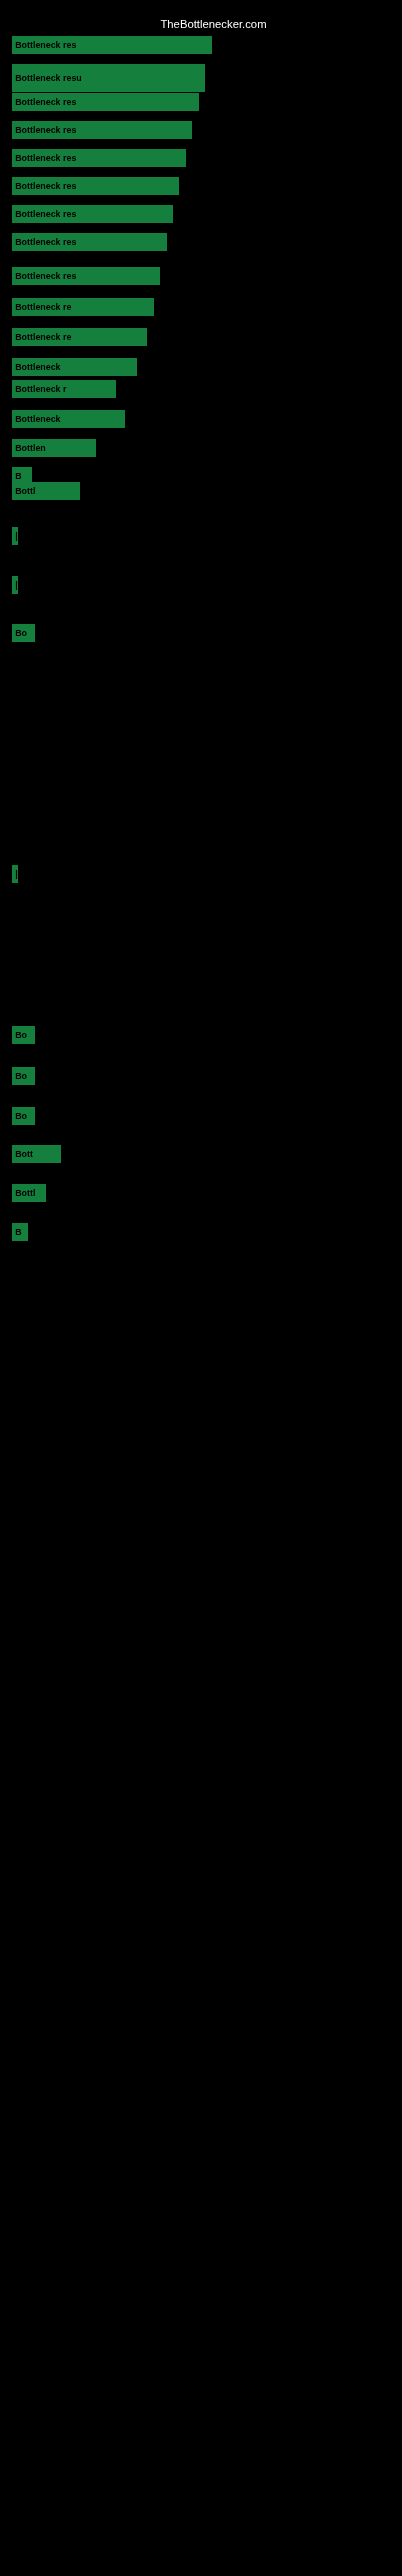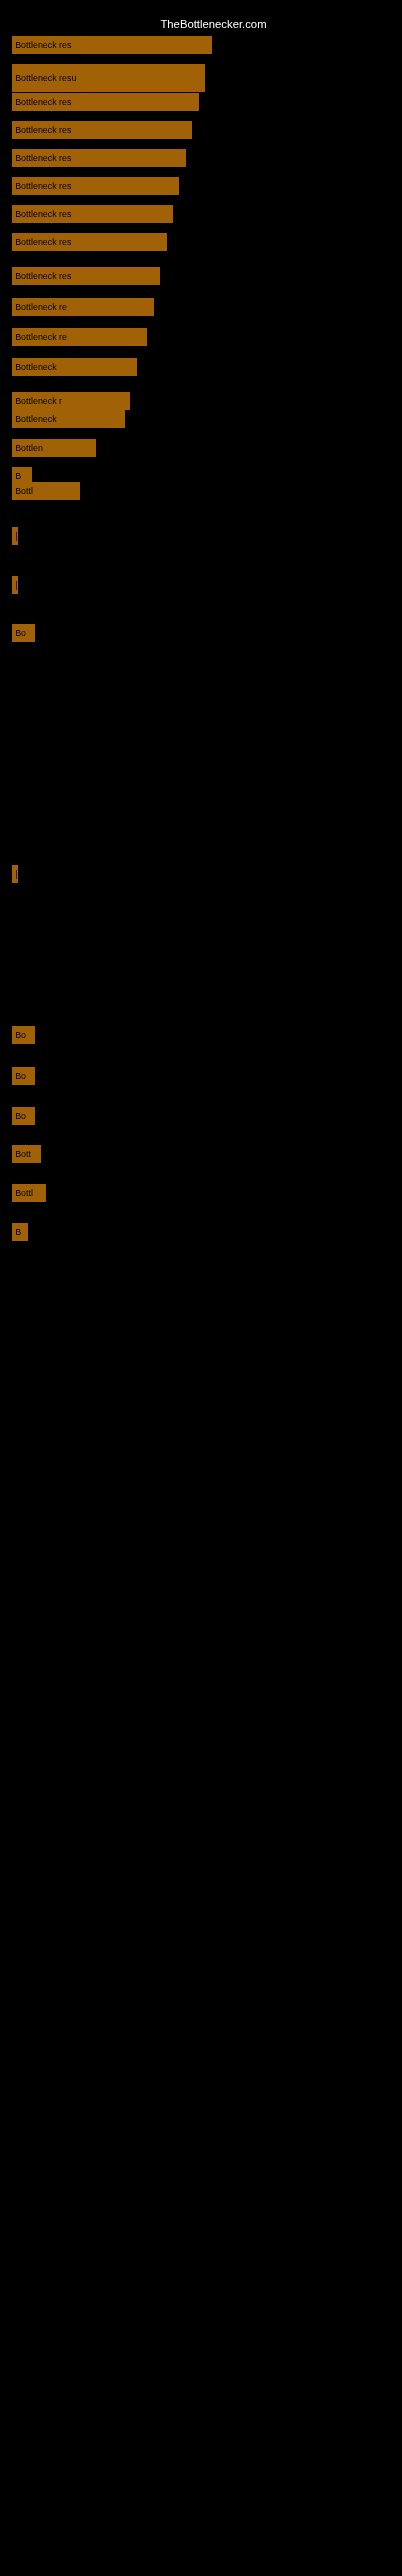--- a/index.html
+++ b/index.html
@@ -19,24 +19,24 @@
       top: 6.4px;
       left: 50%;
       transform: translateX(-50%);
       color: #ffffff;
       font-size: 11.3px;
       white-space: nowrap;
     }
     .bottleneck-bar {
       position: absolute;
       left: 0;
-      background-color: #a16207;
+      background-color: #15803d;
       color: #000000;
       font-size: 8.9px;
-      font-weight: normal;
+      font-weight: bold;
       padding: 1.6px 3.2px;
       white-space: nowrap;
       overflow: hidden;
       display: flex;
       align-items: center;
       height: 17.7px;
     }
   </style>
 </head>
 <body>
@@ -49,29 +49,29 @@
     <div class="bottleneck-bar" style="top: 81px; width: 187px; height: 17.7px;">Bottleneck res</div>
     <div class="bottleneck-bar" style="top: 109px; width: 180px; height: 17.7px;">Bottleneck res</div>
     <div class="bottleneck-bar" style="top: 137px; width: 174px; height: 17.7px;">Bottleneck res</div>
     <div class="bottleneck-bar" style="top: 165px; width: 167px; height: 17.7px;">Bottleneck res</div>
     <div class="bottleneck-bar" style="top: 193px; width: 161px; height: 17.7px;">Bottleneck res</div>
     <div class="bottleneck-bar" style="top: 221px; width: 155px; height: 17.7px;">Bottleneck res</div>
     <div class="bottleneck-bar" style="top: 255px; width: 148px; height: 17.7px;">Bottleneck res</div>
     <div class="bottleneck-bar" style="top: 286px; width: 142px; height: 17.7px;">Bottleneck re</div>
     <div class="bottleneck-bar" style="top: 316px; width: 135px; height: 17.7px;">Bottleneck re</div>
     <div class="bottleneck-bar" style="top: 346px; width: 125px; height: 17.7px;">Bottleneck</div>
-    <div class="bottleneck-bar" style="top: 380px; width: 118px; height: 17.7px;">Bottleneck r</div>
+    <div class="bottleneck-bar" style="top: 368px; width: 104px; height: 17.7px;">Bottleneck r</div>
     <div class="bottleneck-bar" style="top: 398px; width: 113px; height: 17.7px;">Bottleneck</div>
     <div class="bottleneck-bar" style="top: 427px; width: 84px; height: 17.7px;">Bottlen</div>
     <div class="bottleneck-bar" style="top: 455px; width: 20px; height: 17.7px;">B</div>
     <div class="bottleneck-bar" style="top: 470px; width: 68px; height: 17.7px;">Bottl</div>
     <div class="bottleneck-bar" style="top: 515px; width: 3.2px; height: 17.7px;">|</div>
     <div class="bottleneck-bar" style="top: 564px; width: 3.2px; height: 17.7px;">|</div>
     <div class="bottleneck-bar" style="top: 612px; width: 22.5px; height: 17.7px;">Bo</div>
     <div class="bottleneck-bar" style="top: 853px; width: 3.2px; height: 17.7px;">|</div>
     <div class="bottleneck-bar" style="top: 1014px; width: 22.5px; height: 17.7px;">Bo</div>
     <div class="bottleneck-bar" style="top: 1055px; width: 22.5px; height: 17.7px;">Bo</div>
     <div class="bottleneck-bar" style="top: 1095px; width: 22.5px; height: 17.7px;">Bo</div>
-    <div class="bottleneck-bar" style="top: 1133px; width: 29px; height: 17.7px;">Bott</div>
+    <div class="bottleneck-bar" style="top: 1133px; width: 49px; height: 17.7px;">Bott</div>
     <div class="bottleneck-bar" style="top: 1172px; width: 34px; height: 17.7px;">Bottl</div>
     <div class="bottleneck-bar" style="top: 1211px; width: 16px; height: 17.7px;">B</div>
   </div>
 
 
 </body></html>

